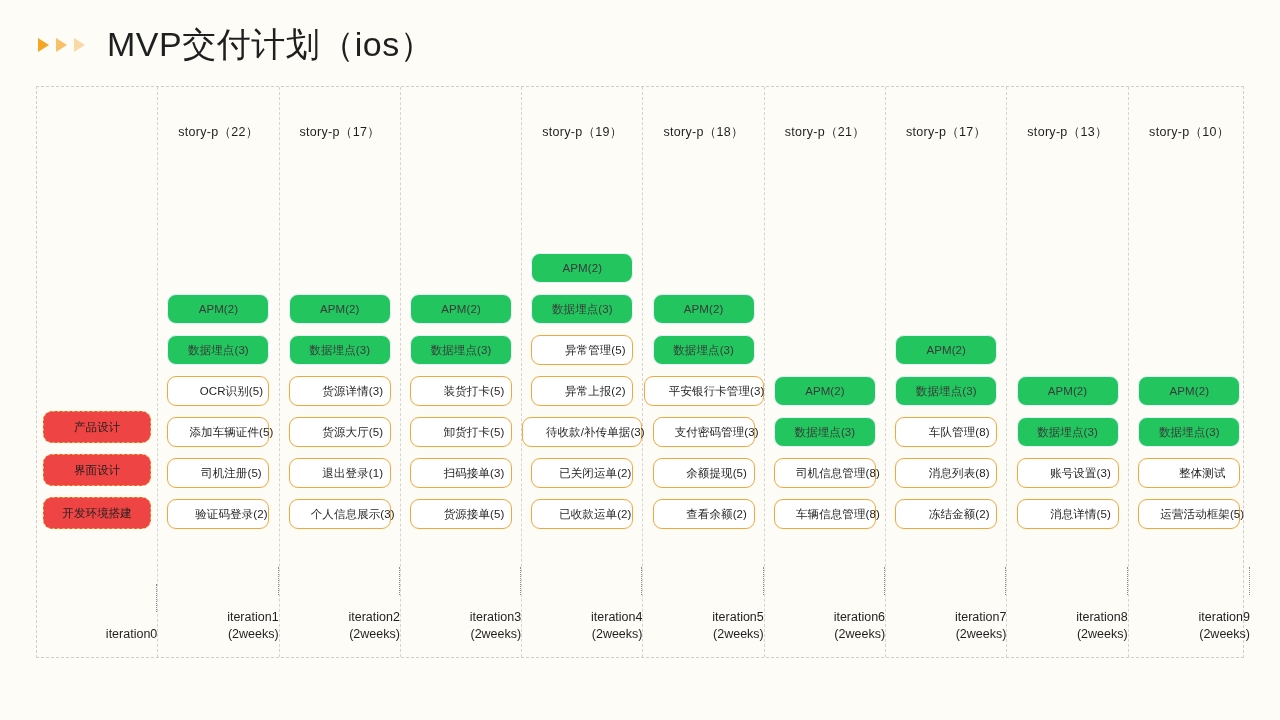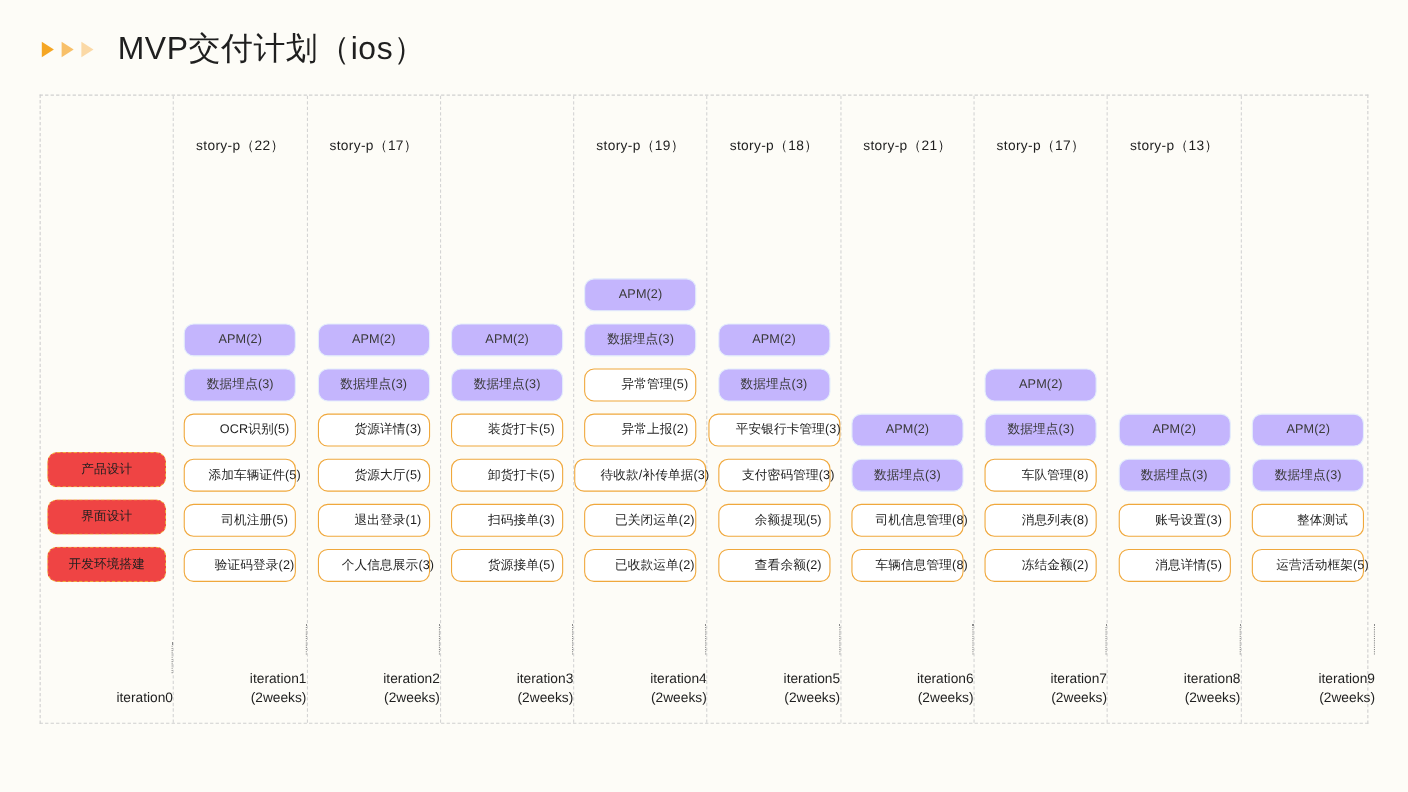--- a/index.html
+++ b/index.html
@@ -32,21 +32,21 @@
   .tri {
     width: 0;
     height: 0;
     border-top: 7px solid transparent;
     border-bottom: 7px solid transparent;
     border-left: 11px solid #f5a623;
   }
   .tri.t2 { border-left-color: #f8c069; }
   .tri.t3 { border-left-color: #fbd9a6; }
   .title-text {
-    font-size: 29px;
+    font-size: 34px;
     font-weight: 500;
     letter-spacing: 0.5px;
     color: #1f1f1f;
     white-space: nowrap;
   }
 
   
   .board {
     position: relative;
     margin: 34px 36px 0 36px;
@@ -100,21 +100,21 @@
     justify-content: center;
     box-sizing: border-box;
     font-size: 11.5px;
     line-height: 1.1;
     text-align: center;
     white-space: nowrap;
     padding: 0 2px;
     letter-spacing: 0.1px;
   }
   .card.blue {
-    background: #c4b5fd;
+    background: #22c55e;
     color: #3a3a3a;
     border: 1px solid #e4edfb;
   }
   .card.outline {
     background: #ffffff;
     border: 1.5px solid #f0a83c;
     color: #1f1f1f;
     padding-left: 28px;
   }
   .card.dashed {
@@ -299,20 +299,21 @@
         <div class="card blue">数据埋点(3)</div>
         <div class="card blue">APM(2)</div>
       </div>
       <div class="col-footer">
         <div class="tick"></div>
         <div class="iter-label">iteration8</div>
         <div class="iter-sub">(2weeks)</div>
       </div>
     </div>
     <div class="col">
+      <div class="col-header">story-p（10）</div>
       <div class="cards">
         <div class="card outline">运营活动框架(5)</div>
         <div class="card outline">整体测试</div>
         <div class="card blue">数据埋点(3)</div>
         <div class="card blue">APM(2)</div>
       </div>
       <div class="col-footer">
         <div class="tick"></div>
         <div class="iter-label">iteration9</div>
         <div class="iter-sub">(2weeks)</div>

